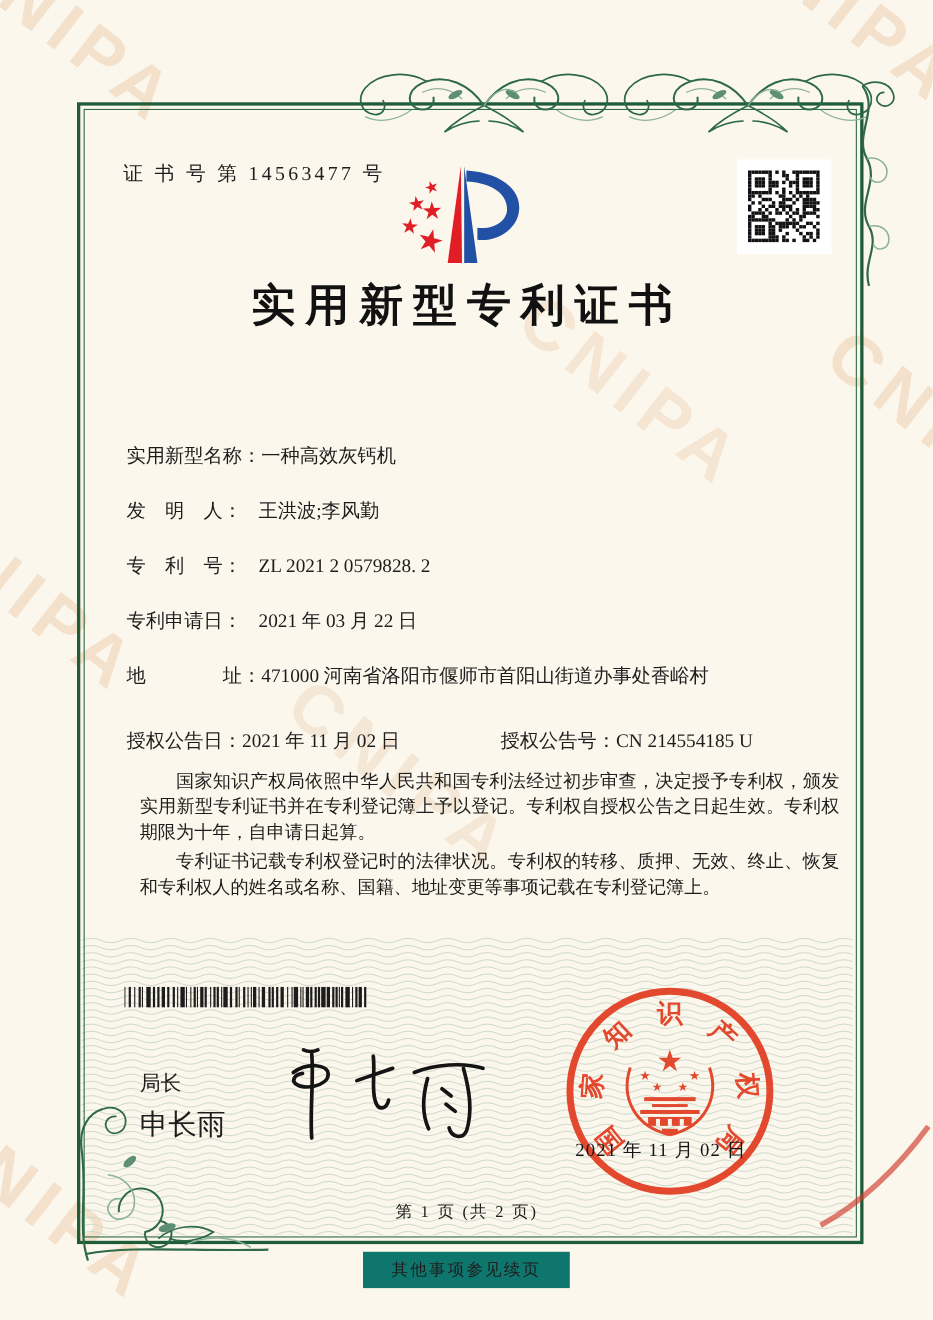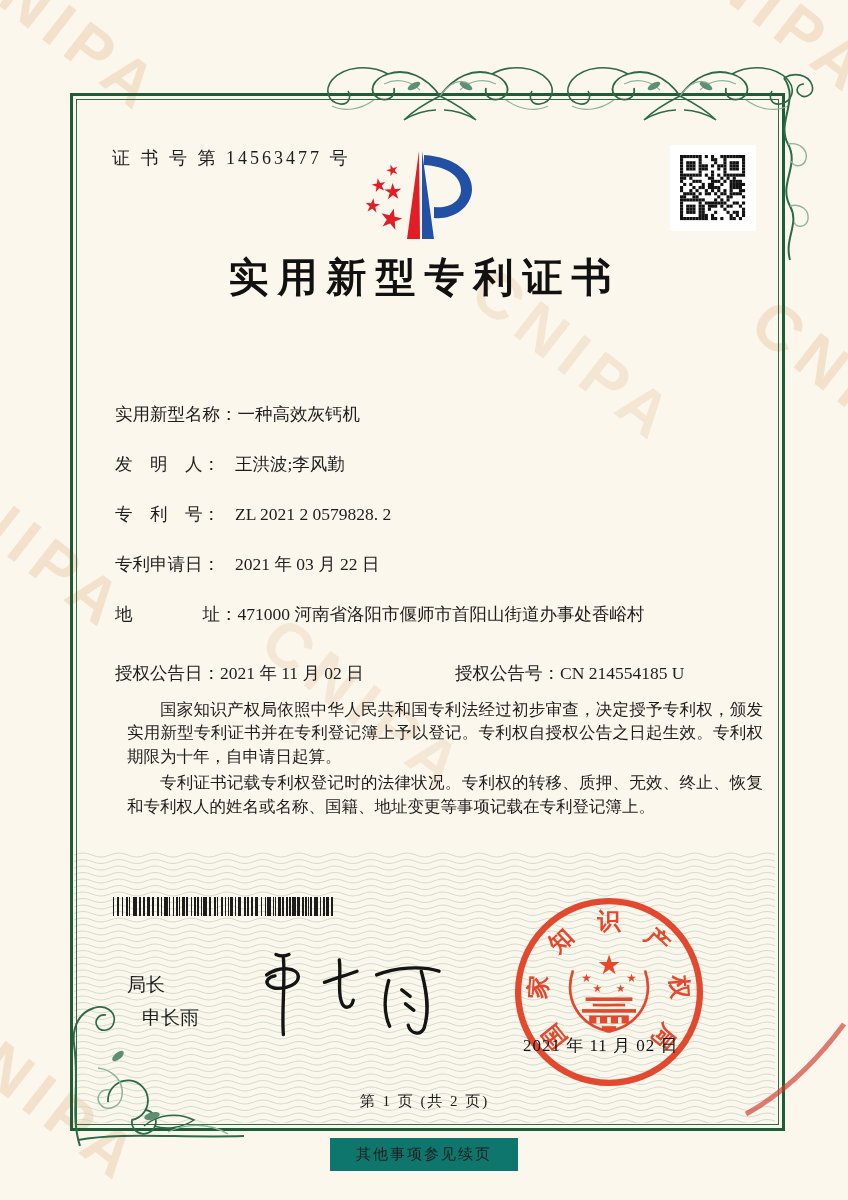--- a/index.html
+++ b/index.html
@@ -26,21 +26,21 @@
   .flabel{display:inline-block;white-space:pre;min-width:120px;margin-top:44px;}
   .fvalue{white-space:pre;}
   .grantrow{position:absolute;left:115px;top:661px;width:650px;font-size:17.5px;z-index:5;white-space:nowrap;}
   .grant2{position:absolute;left:340px;top:0;}
   .paras{position:absolute;left:113px;top:698px;width:650px;font-size:16.5px;
          line-height:23.4px;text-align:justify;z-index:5;}
   .paras p{margin:0 0 3px 14px;text-indent:33px;}
   .barcode{position:absolute;left:113px;top:897px;z-index:5;}
   .signer-title{position:absolute;left:127px;top:972px;font-size:19px;
         font-family:"Liberation Sans","DejaVu Sans",sans-serif;z-index:5;}
-  .signer-name{position:absolute;left:142px;top:1005px;font-size:19px;
+  .signer-name{position:absolute;left:127px;top:1005px;font-size:26px;
         font-family:Liberation Sans, sans-serif;z-index:5;}
   .signature{position:absolute;left:248px;top:942px;z-index:6;}
   .seal{position:absolute;left:510px;top:893px;width:198px;height:198px;z-index:6;opacity:.93;}
   .seal-date{position:absolute;left:523px;top:1034px;font-size:17px;letter-spacing:1px;
         color:#151515;z-index:7;white-space:nowrap;}
   .footer{position:absolute;left:70px;top:1092px;width:709px;text-align:center;
         font-size:15px;letter-spacing:2px;z-index:5;}
   .note{position:absolute;left:330px;top:1138px;background:#0f766e;padding:7px 26px;
         font-size:15px;letter-spacing:2px;z-index:5;}
   .redswoosh{position:absolute;left:740px;top:1010px;z-index:6;}

